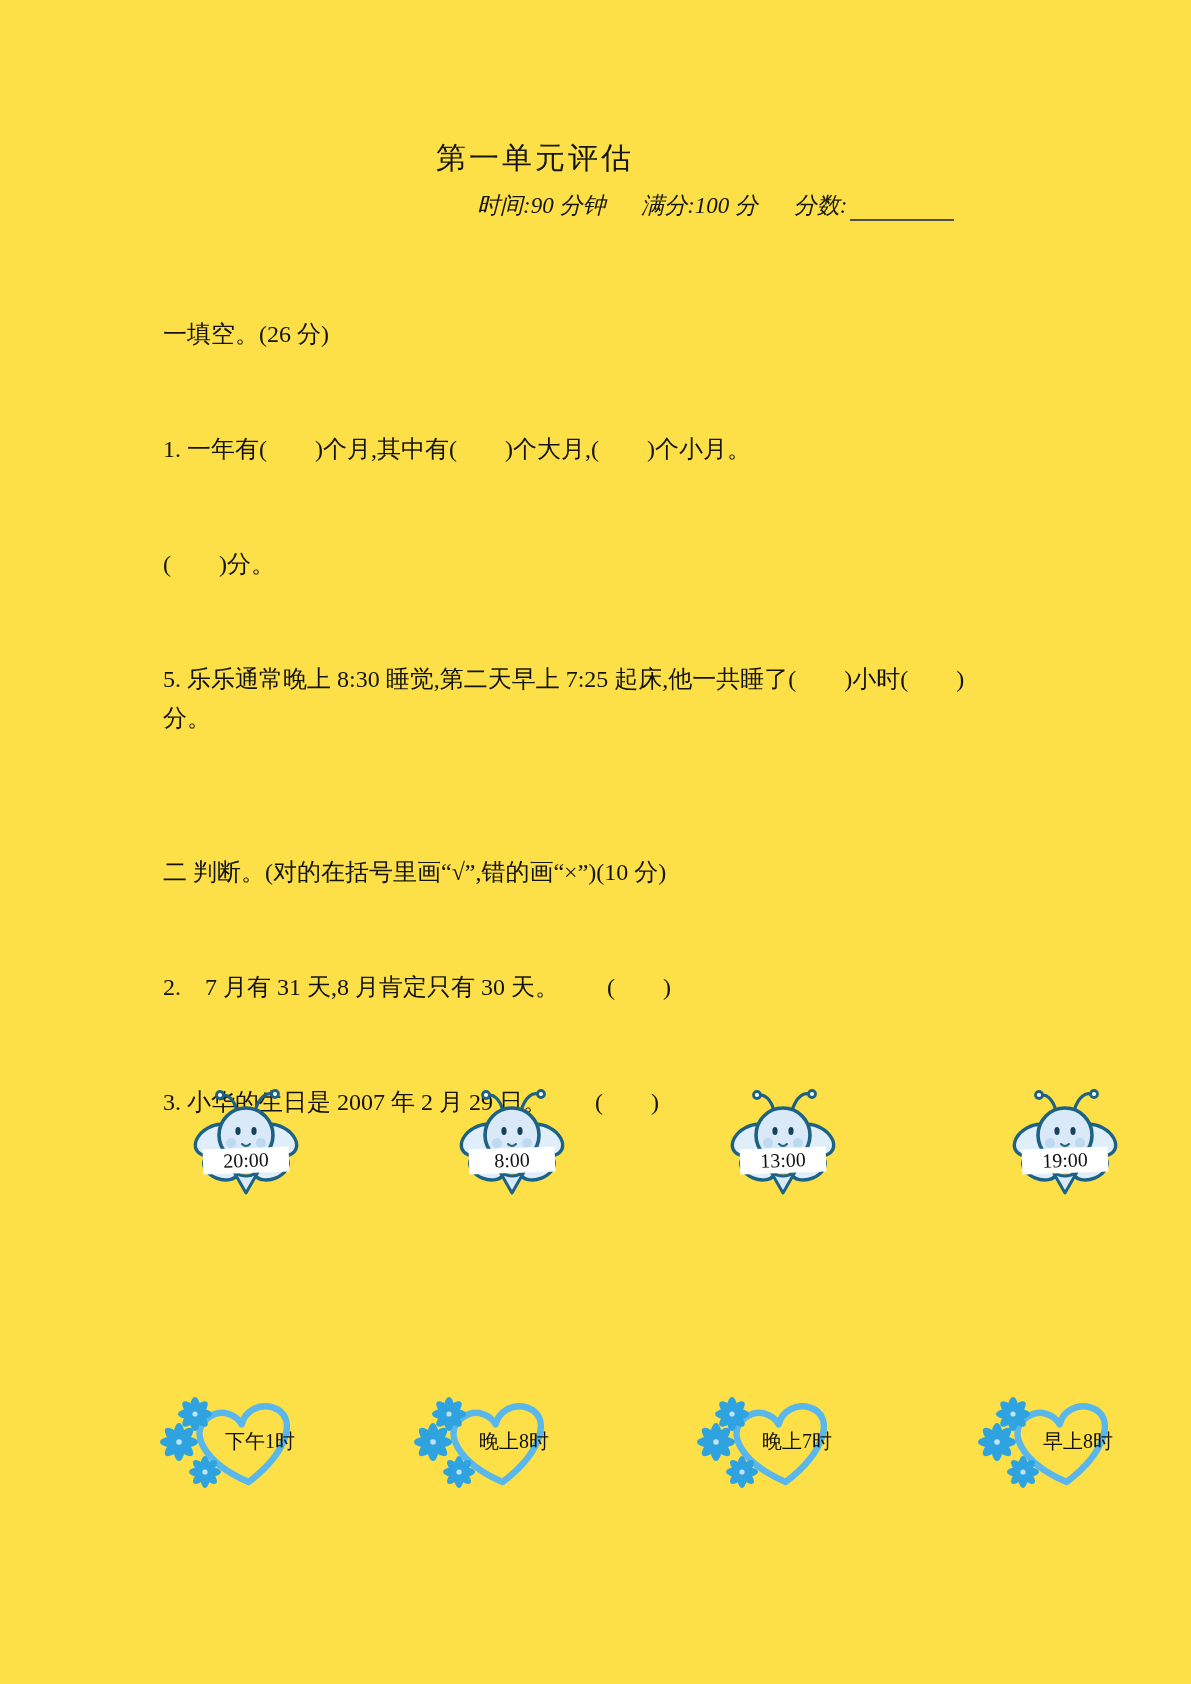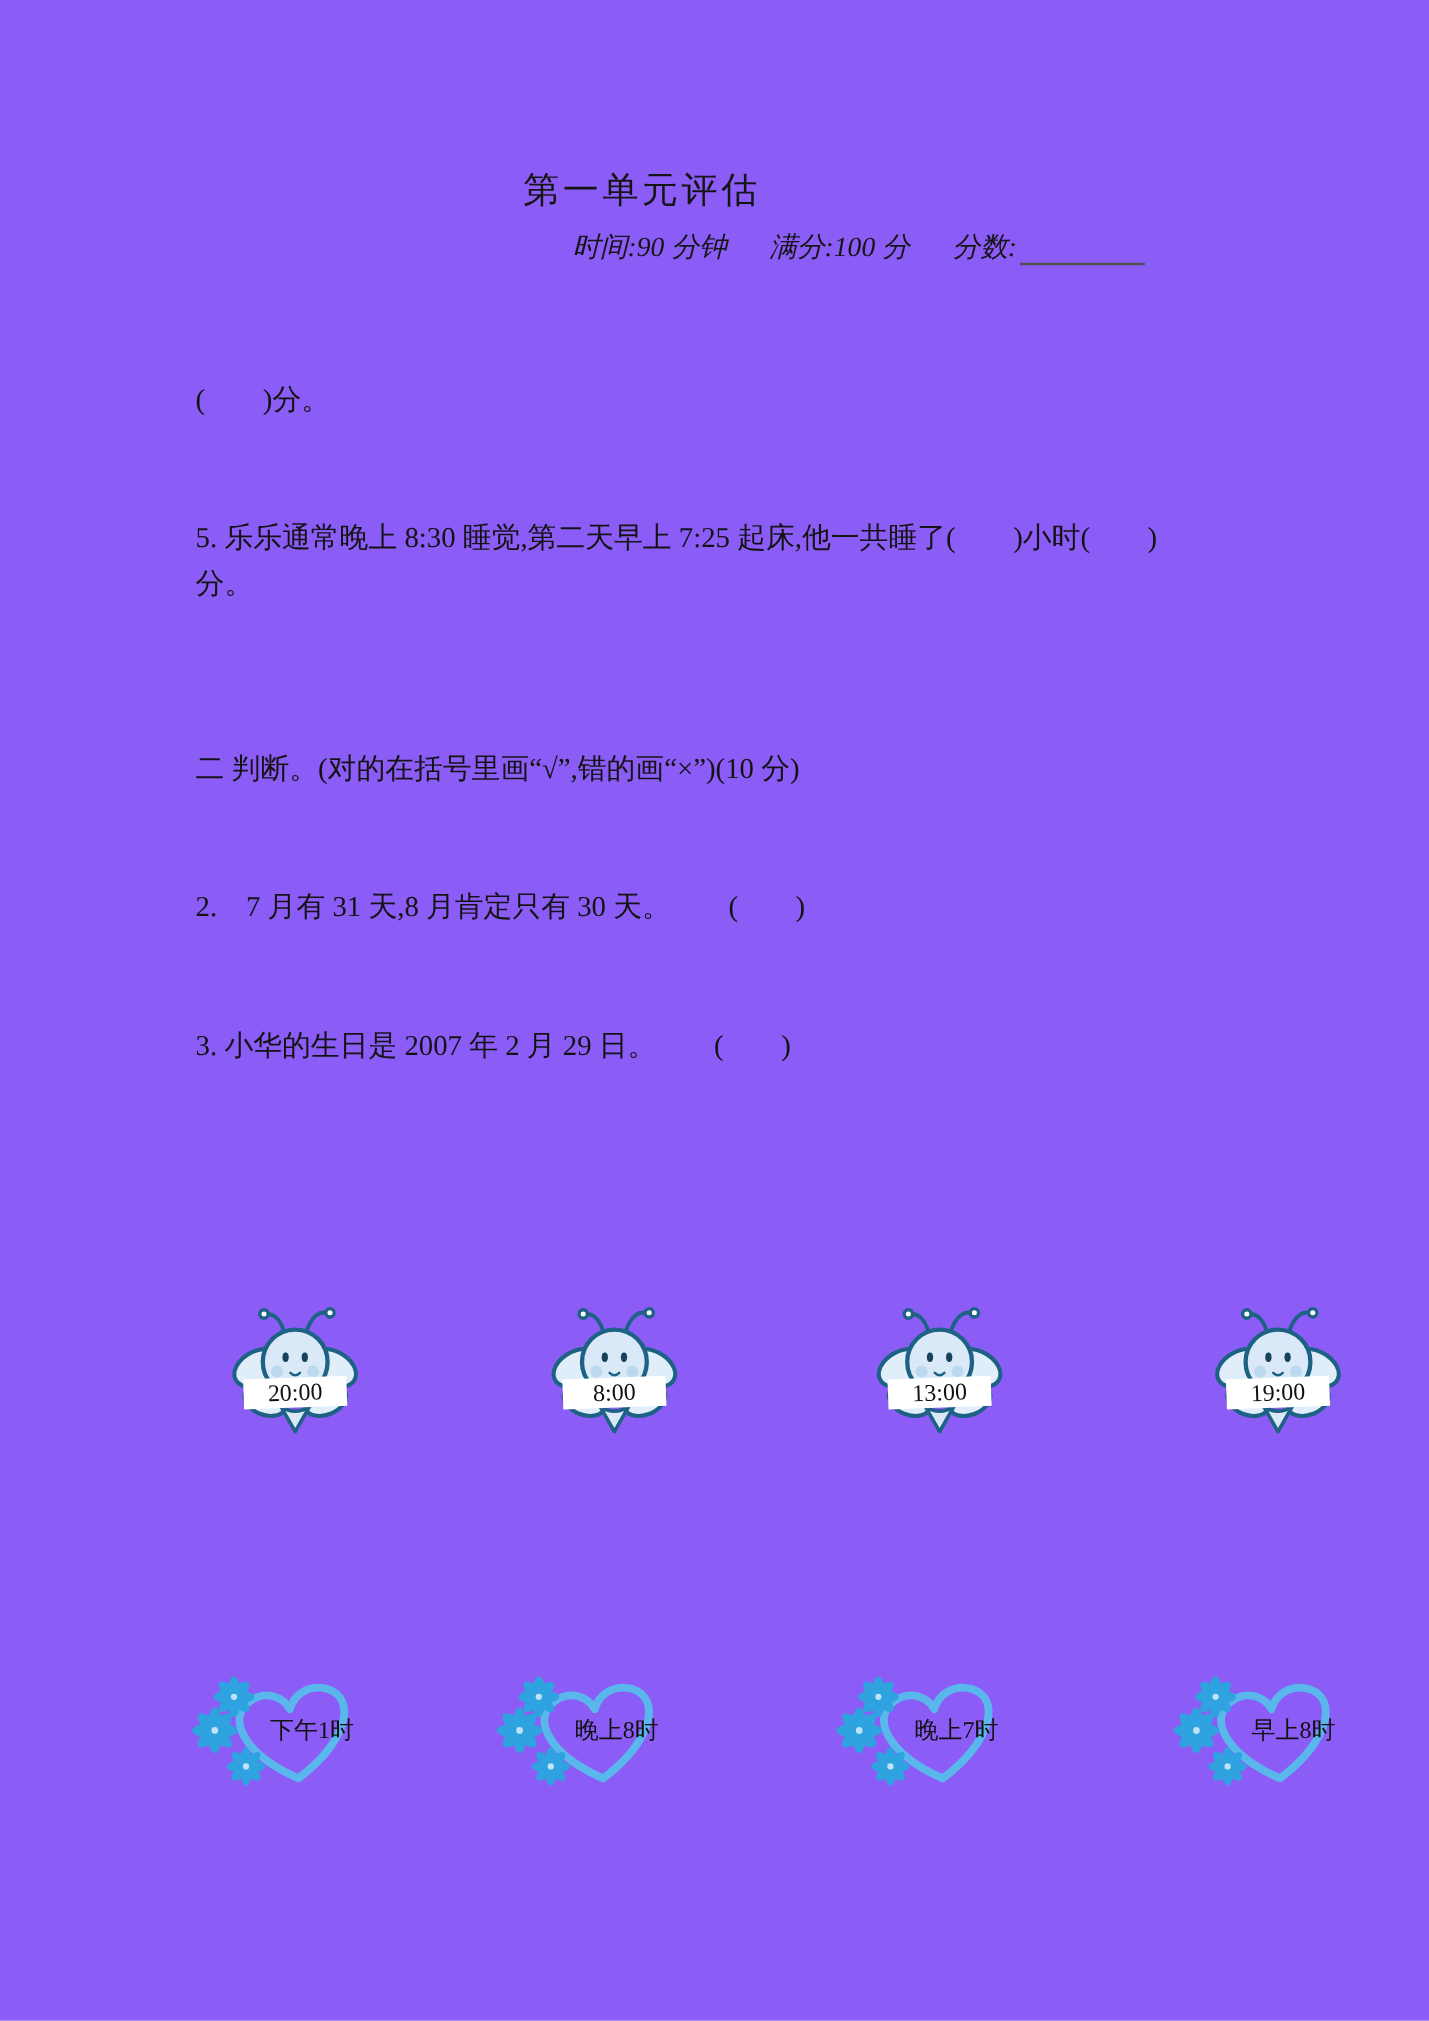--- a/index.html
+++ b/index.html
@@ -1,20 +1,20 @@
 <!DOCTYPE html>
 <html><head>
 <meta charset="utf-8">
 <style>
   html,body { margin:0; padding:0; background:#e8e8e8; }
   .page {
     position:relative;
     width:1191px; height:1684px;
     margin:0 auto;
-    background:#8b5cf6;
+    background:#fde047;
     font-family:"Liberation Serif","DejaVu Serif",serif;
     color:#1a1a1a;
     overflow:hidden;
   }
   .title {
     position:absolute; top:138px; left:0; width:1070px;
     text-align:center;
     font-size:30px; letter-spacing:3px;
     color:#151515;
   }
@@ -59,20 +59,22 @@
 
   <div class="title">第一单元评估</div>
 
   <div class="meta">
     <span class="mitem">时间:90 分钟</span>
     <span class="mitem">满分:100 分</span>
     <span class="mlabel">分数:</span><span class="score-blank"></span>
   </div>
 
   <div class="content">
+    <div class="line">一填空。(26 分)</div>
+    <div class="line">1. 一年有(　　)个月,其中有(　　)个大月,(　　)个小月。</div>
     <div class="line">(　　)分。</div>
     <div class="line">5. 乐乐通常晚上 8:30 睡觉,第二天早上 7:25 起床,他一共睡了(　　)小时(　　)分。</div>
 
     <div class="line">二 判断。(对的在括号里画“√”,错的画“×”)(10 分)</div>
     <div class="line">2.　7 月有 31 天,8 月肯定只有 30 天。　　(　　)</div>
     <div class="line">3. 小华的生日是 2007 年 2 月 29 日。　　(　　)</div>
     
     
     
 

